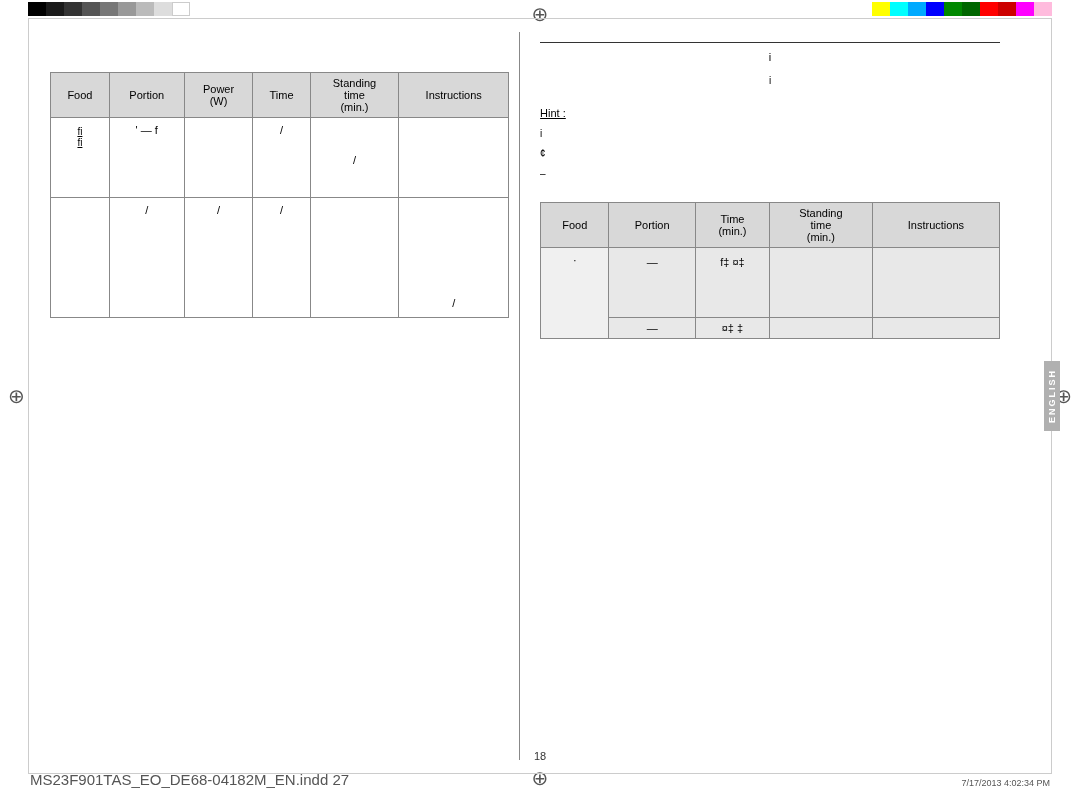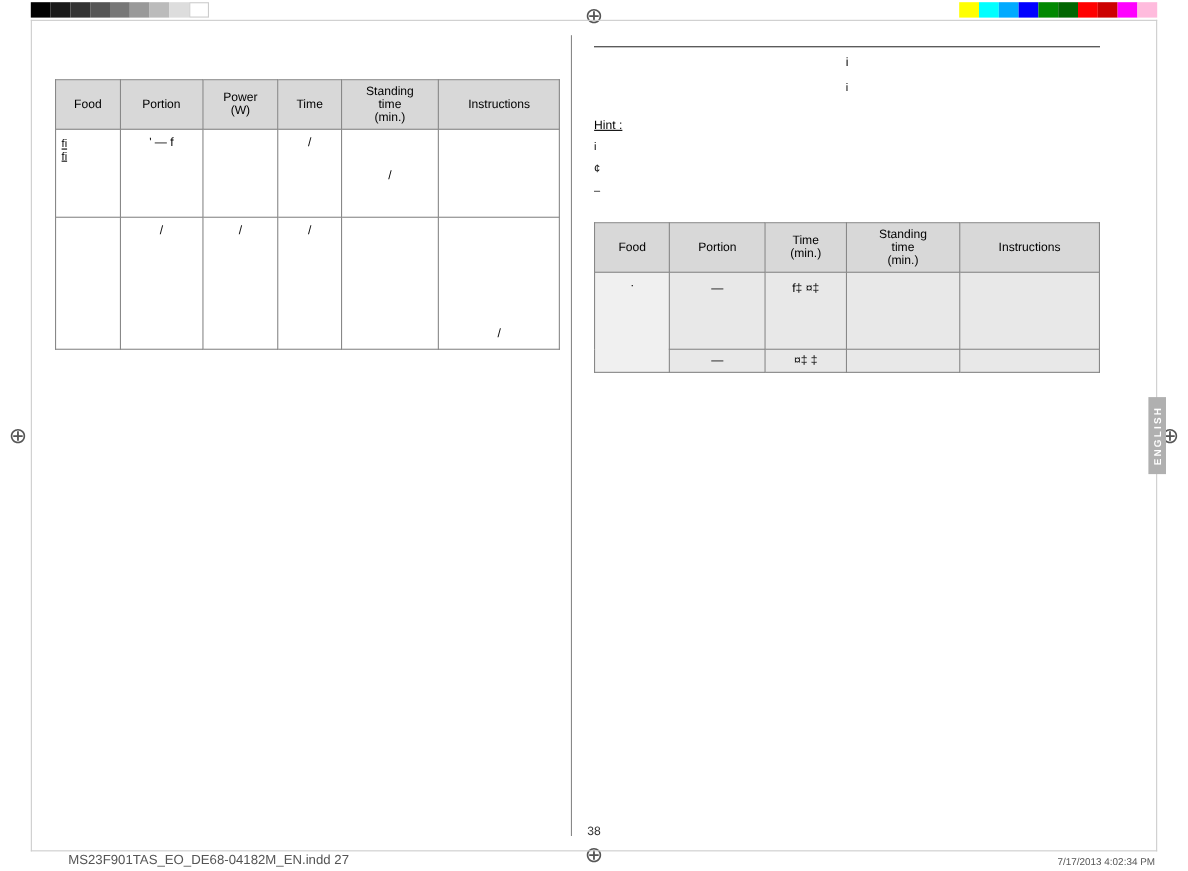--- a/index.html
+++ b/index.html
@@ -133,23 +133,22 @@
       transform: translateX(-50%);
       font-size: 11px;
       color: #333;
     }
 
     
     .footer-left {
       position: absolute;
       bottom: 4px;
       left: 30px;
-      font-size: 12px;
-      color: #555;
-      margin-left: 32px;
+      font-size: 15px;
+      color: #555;
     }
     .footer-right {
       position: absolute;
       bottom: 4px;
       right: 30px;
       font-size: 9px;
       color: #555;
     }
 
     
@@ -250,21 +249,21 @@
           <th>Portion</th>
           <th>Power<br>(W)</th>
           <th>Time</th>
           <th>Standing<br>time<br>(min.)</th>
           <th>Instructions</th>
         </tr>
       </thead>
       <tbody>
 
         <tr class="tall-row">
-          <td style="text-align:left; font-size:10px;text-decoration:underline;">fi<br>fi</td>
+          <td style="text-align:center; font-size:10px;text-decoration:underline;">fi<br>fi</td>
           <td style="vertical-align:top; padding-top:6px;">' — f</td>
           <td></td>
           <td style="vertical-align:top; padding-top:6px;">/</td>
           <td style="vertical-align:middle;">/</td>
           <td></td>
         </tr>
 
         <tr class="tall-row2">
           <td></td>
           <td style="vertical-align:top; padding-top:6px;">/</td>
@@ -321,16 +320,16 @@
           <td style="background:#e8e8e8;"></td>
         </tr>
       </tbody>
     </table>
 
     <div style="position:absolute; right:-10px; top:50%; transform:translateY(-50%) rotate(180deg); writing-mode:vertical-rl; background:#b0b0b0; color:#fff; font-size:9px; font-weight:bold; padding:8px 3px; letter-spacing:2px;">ENGLISH</div>
 
   </div>
 </div>
 
-<div class="page-number">38</div>
+<div class="page-number">18</div>
 
 <div class="footer-left">MS23F901TAS_EO_DE68-04182M_EN.indd   27</div>
 <div class="footer-right">7/17/2013   4:02:34 PM</div>
 
 </body></html>

